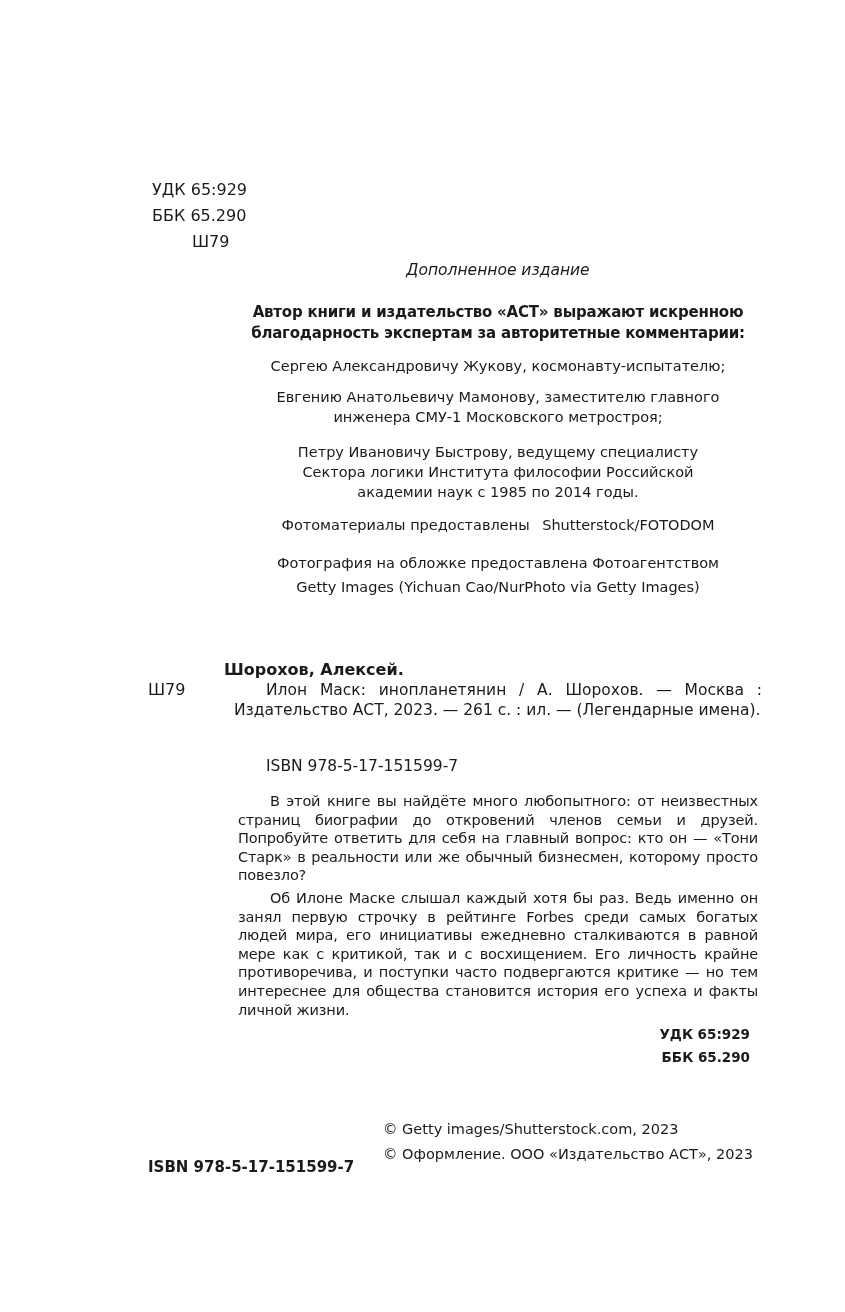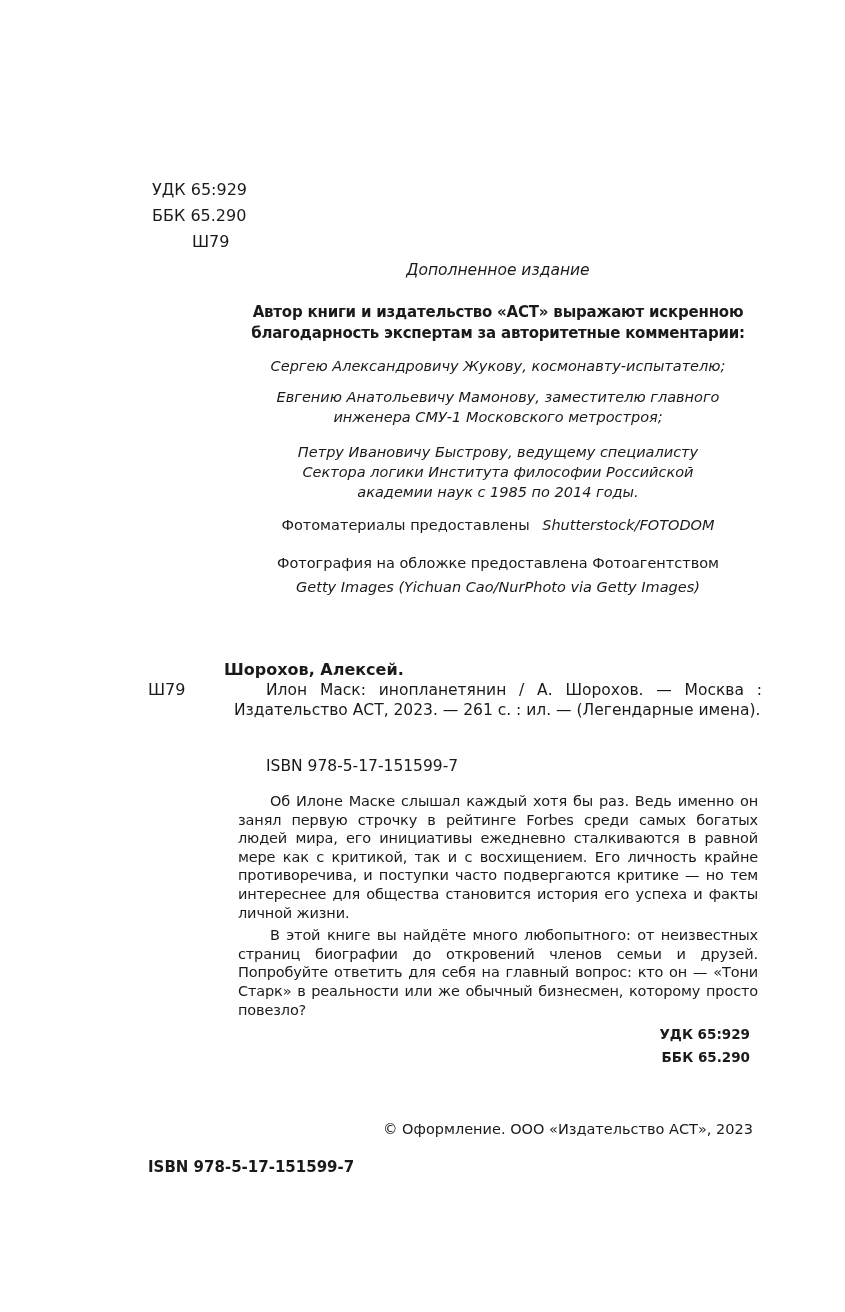--- a/index.html
+++ b/index.html
@@ -10,21 +10,21 @@
       font-family: "DejaVu Sans", sans-serif;
       font-size: 15px;
       overflow: hidden;
     }
     .abs { position: absolute; }
     .codes-top { left: 136px; top: 163px; font-size: 16px; line-height: 22px; }
     .codes-top .indent { padding-left: 40px; }
     .center-block { left: 222px; width: 528px; text-align: center; }
     .edition { top: 248px; font-style: italic; font-size: 15.5px; line-height: 20px; }
     .thanks { top: 290px; font-weight: bold; font-size: 15px; line-height: 21px; letter-spacing: -0.2px; }
-    .italic { font-style: italic; }
+    .italic { }
     .credit { font-size: 14.5px; line-height: 20px; }
     .expert1 { top: 344px; }
     .expert2 { top: 375px; }
     .expert3 { top: 430px; }
     .photo1 { top: 503px; }
     .photo2 { top: 537px; }
 
     .author { left: 212px; top: 648px; font-weight: bold; font-size: 16px; line-height: 20px; }
     .shifr { left: 136px; top: 668px; font-size: 16px; line-height: 20px; }
     .biblio { left: 222px; top: 668px; width: 528px; font-size: 15.5px; line-height: 20px; text-align: justify; text-indent: 32px; }
@@ -62,25 +62,26 @@
   <div>Фотография на обложке предоставлена Фотоагентством</div>
   <div class="italic">Getty Images (Yichuan Cao/NurPhoto via Getty Images)</div>
 </div>
 
 <div class="abs author">Шорохов, Алексей.</div>
 <div class="abs shifr">Ш79</div>
 <div class="abs biblio">Илон Маск: инопланетянин / А. Шорохов. — Москва : Издательство АСТ, 2023. — 261 с. : ил. — (Легендарные имена).</div>
 <div class="abs isbn-line">ISBN 978-5-17-151599-7</div>
 
 <div class="abs annotation">
+  <p>В этой книге вы найдёте много любопытного: от неизвестных страниц биографии до откровений членов семьи и друзей. Попробуйте ответить для себя на главный вопрос: кто он — «Тони Старк» в реальности или же обычный бизнесмен, которому просто повезло?</p>
   <p>Об Илоне Маске слышал каждый хотя бы раз. Ведь именно он занял первую строчку в рейтинге Forbes среди самых богатых людей мира, его инициативы ежедневно сталкиваются в равной мере как с критикой, так и с восхищением. Его личность крайне противоречива, и поступки часто подвергаются критике — но тем интереснее для общества становится история его успеха и факты личной жизни.</p>
-  <p>В этой книге вы найдёте много любопытного: от неизвестных страниц биографии до откровений членов семьи и друзей. Попробуйте ответить для себя на главный вопрос: кто он — «Тони Старк» в реальности или же обычный бизнесмен, которому просто повезло?</p>
 </div>
 
 <div class="abs codes-bottom">
   <div>УДК 65:929</div>
   <div>ББК 65.290</div>
 </div>
 
 <div class="abs isbn-bottom">ISBN 978-5-17-151599-7</div>
 <div class="abs copyrights">
+  <div>© Getty images/Shutterstock.com, 2023</div>
   <div>© Оформление. ООО «Издательство АСТ», 2023</div>
 </div>
 
 </body></html>

